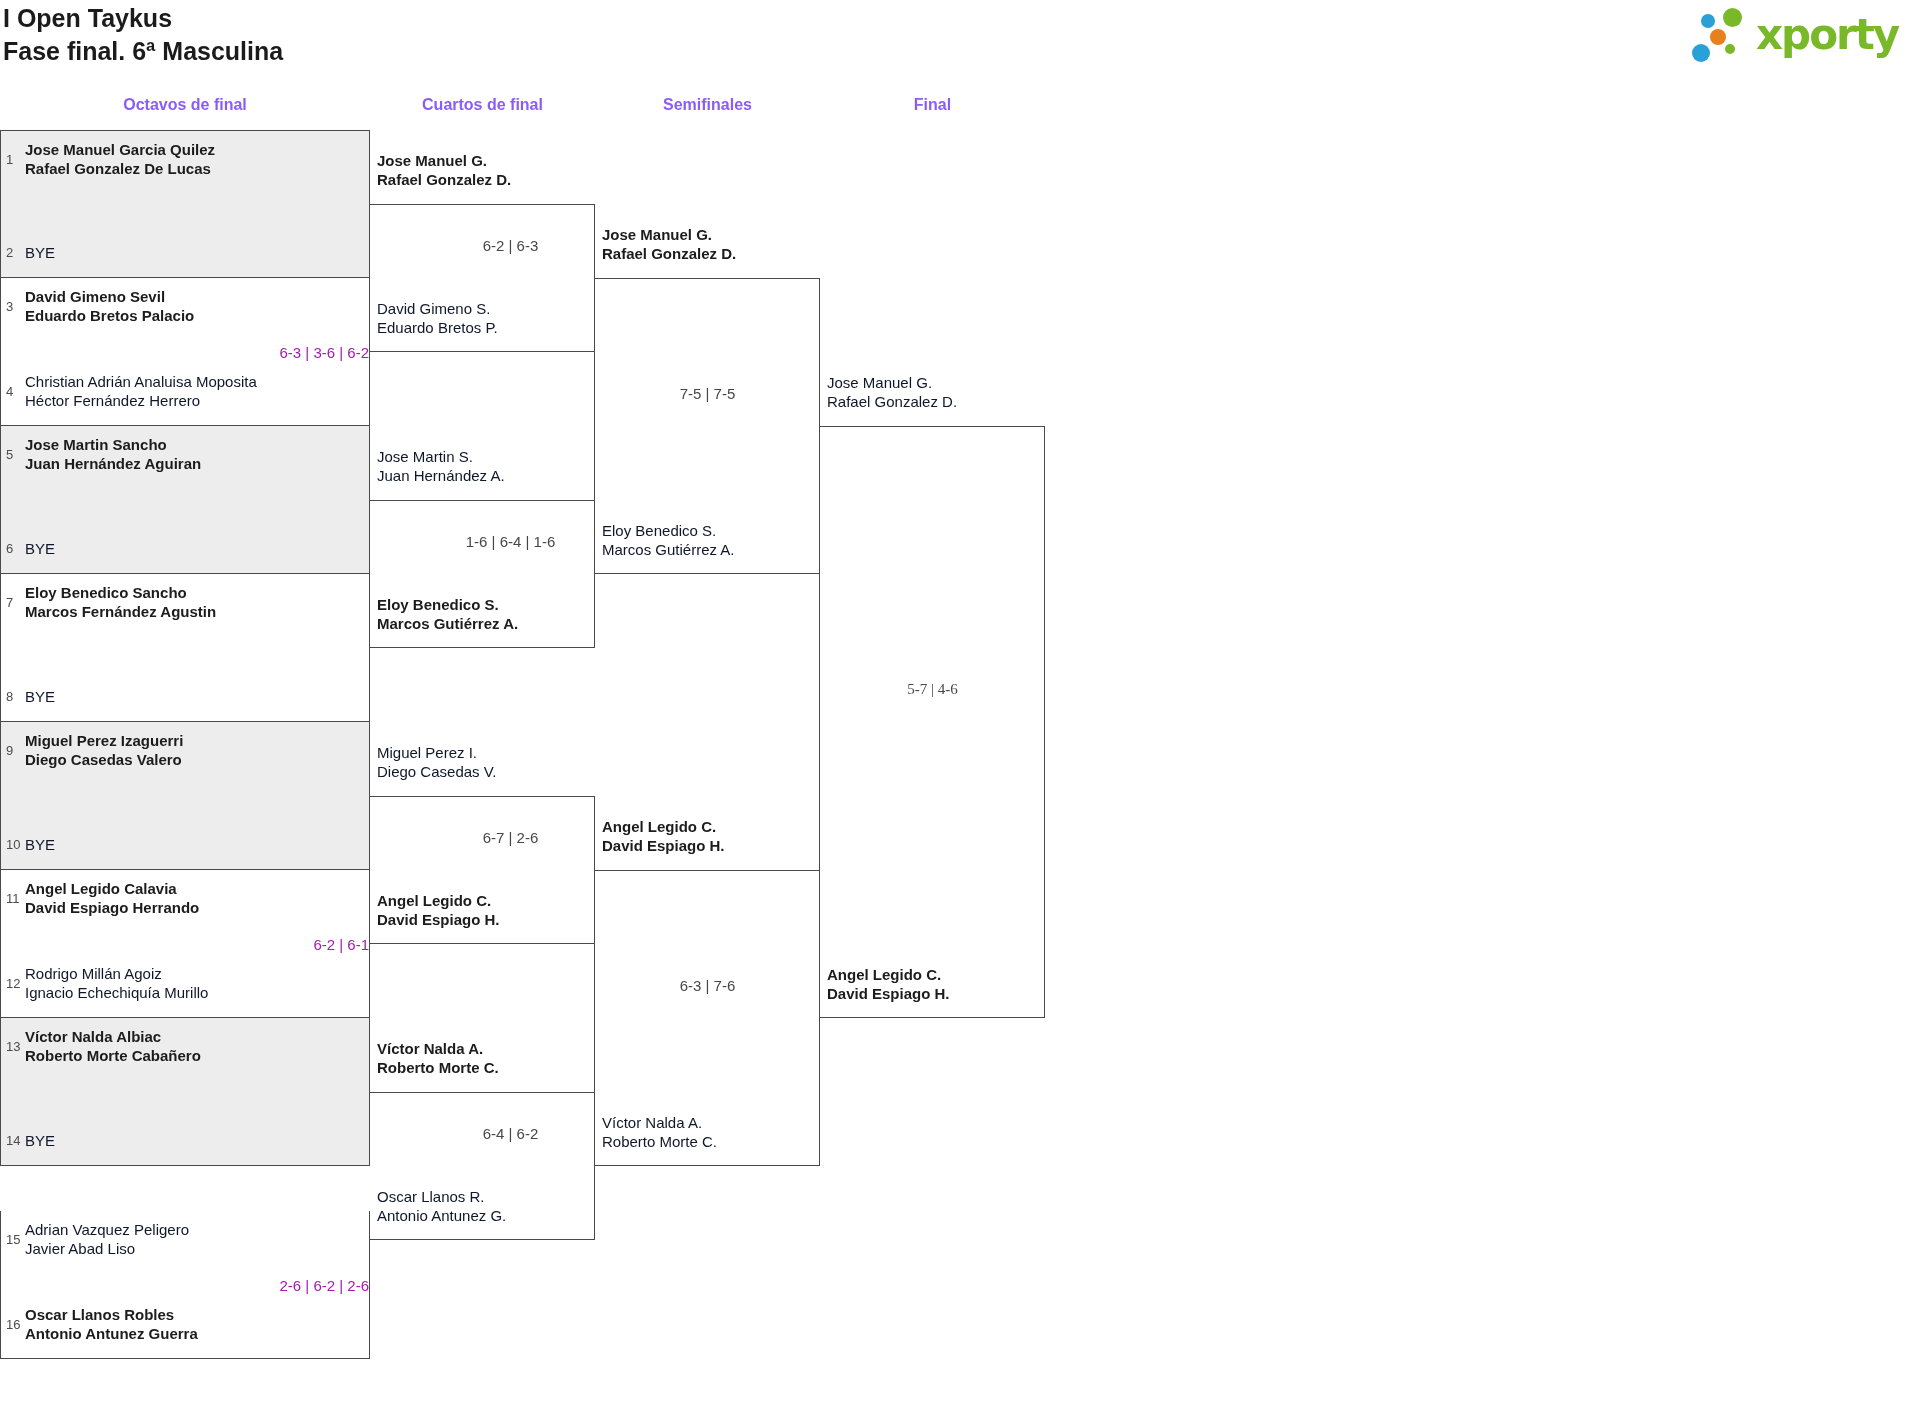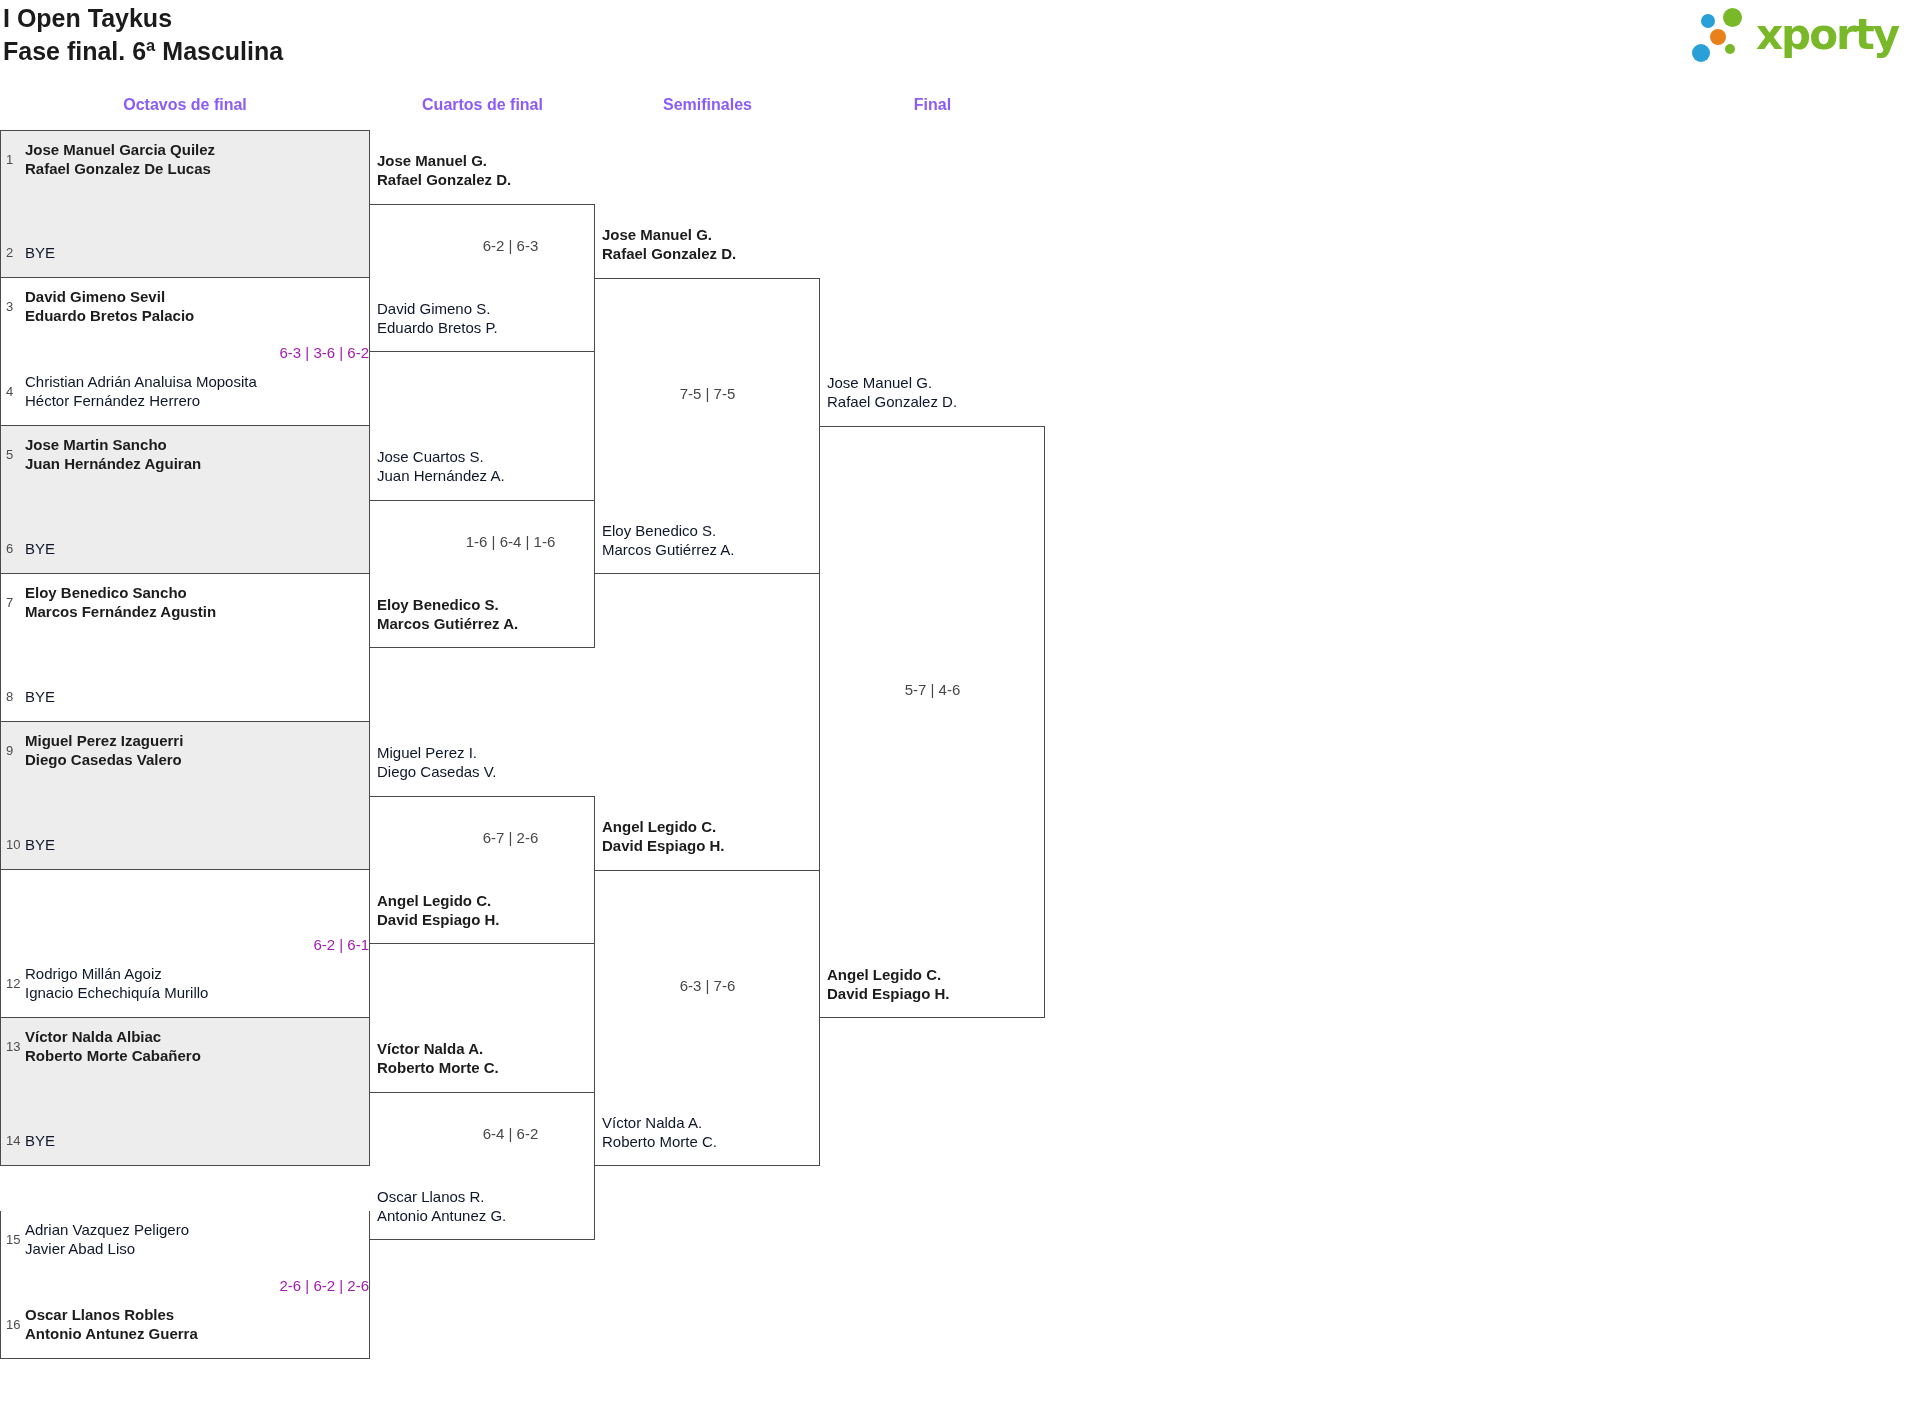--- a/index.html
+++ b/index.html
@@ -67,21 +67,21 @@
   .c3s{left:595px;width:225px;}
   .c4s{left:820px;width:225px;}
   .p-qf0t1{left:377px;bottom:1237px;} .p-qf0t2{left:377px;bottom:1089px;}
   .p-qf1t1{left:377px;bottom:941px;}  .p-qf1t2{left:377px;bottom:793px;}
   .p-qf2t1{left:377px;bottom:645px;}  .p-qf2t2{left:377px;bottom:497px;}
   .p-qf3t1{left:377px;bottom:349px;}  .p-qf3t2{left:377px;bottom:201px;}
   .p-sf0t1{left:602px;bottom:1163px;} .p-sf0t2{left:602px;bottom:867px;}
   .p-sf1t1{left:602px;bottom:571px;}  .p-sf1t2{left:602px;bottom:275px;}
   .p-ft1{left:827px;bottom:1015px;}   .p-ft2{left:827px;bottom:423px;}
   .p-qf0s{top:236px;} .p-qf1s{top:532px;} .p-qf2s{top:828px;} .p-qf3s{top:1124px;}
-  .p-sf0s{top:384px;} .p-sf1s{top:976px;} .p-fs{top:680px;}
+  .p-sf0s{top:384px;} .p-sf1s{top:976px;} .p-fs{top:680px;font-family:Liberation Serif, serif;}
 </style>
 </head>
 <body>
 
 <div class="title">
   <span class="tline">I Open Taykus</span>
   <span class="tline">Fase final. 6ª Masculina</span>
 </div>
 
 <div class="logo">
@@ -174,20 +174,27 @@
   </div>
   <div class="team ot2">
     <span class="seed">10</span>
     <span class="names l">
       <span class="nline">BYE</span>
     </span>
   </div>
 </div>
 
 <div class="omatch om5">
+  <div class="team ot1">
+    <span class="seed">11</span>
+    <span class="names w">
+      <span class="nline">Angel Legido Calavia</span>
+      <span class="nline">David Espiago Herrando</span>
+    </span>
+  </div>
   <div class="oscore">6-2 | 6-1</div>
   <div class="team ot2">
     <span class="seed">12</span>
     <span class="names l">
       <span class="nline">Rodrigo Millán Agoiz</span>
       <span class="nline">Ignacio Echechiquía Murillo</span>
     </span>
   </div>
 </div>
 
@@ -231,21 +238,21 @@
   <span class="nline">Rafael Gonzalez D.</span>
 </div>
 <div class="cscore c2s p-qf0s">6-2 | 6-3</div>
 <div class="clabel l p-qf0t2">
   <span class="nline">David Gimeno S.</span>
   <span class="nline">Eduardo Bretos P.</span>
 </div>
 
 <div class="rect qf qr1"></div>
 <div class="clabel l p-qf1t1">
-  <span class="nline">Jose Cuartos S.</span>
+  <span class="nline">Jose Martin S.</span>
   <span class="nline">Juan Hernández A.</span>
 </div>
 <div class="cscore c2s p-qf1s">1-6 | 6-4 | 1-6</div>
 <div class="clabel w p-qf1t2">
   <span class="nline">Eloy Benedico S.</span>
   <span class="nline">Marcos Gutiérrez A.</span>
 </div>
 
 <div class="rect qf qr2"></div>
 <div class="clabel l p-qf2t1">

